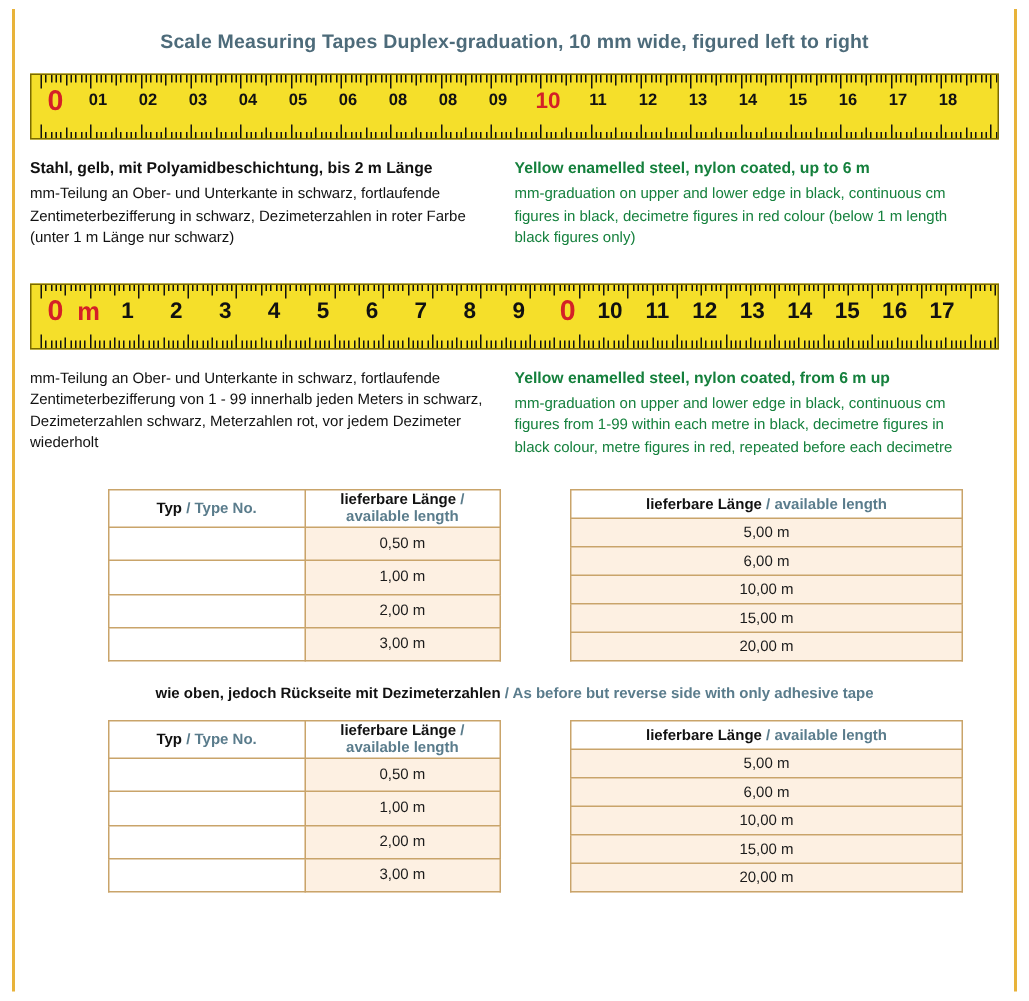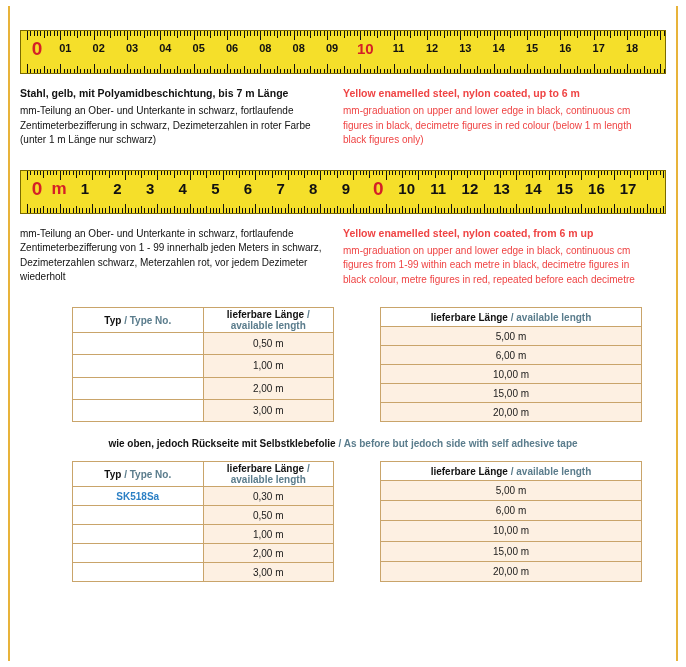--- a/index.html
+++ b/index.html
@@ -103,21 +103,21 @@
   .desc-row {
     display: flex;
     margin-top: 13px;
   }
   .desc-col {
     width: 50%;
     box-sizing: border-box;
     padding-right: 16px;
   }
   .desc-col.de { color: #111111; }
-  .desc-col.en { color: #ef4444; }
+  .desc-col.en { color: #15803d; }
   .desc-head {
     font-size: 10.5px;
     font-weight: bold;
     margin-bottom: 5px;
   }
   .desc-body {
     font-size: 10px;
     line-height: 1.45;
   }
 
@@ -169,20 +169,21 @@
     color: #5a7c8c;
     font-weight: bold;
   }
 </style>
 </head>
 <body>
 
 <div class="page">
 
   <div class="title-block">
+    <div class="title-en">Scale Measuring Tapes Duplex-graduation, 10 mm wide, figured left to right</div>
   </div>
 
   <div class="tape" id="tape1">
     <div class="ticks top">
         <div class="tick" style="left: 6px; height: 9px;"></div>
         <div class="tick" style="left: 9.33333px; height: 4.5px;"></div>
         <div class="tick" style="left: 12.6667px; height: 4.5px;"></div>
         <div class="tick" style="left: 16px; height: 4.5px;"></div>
         <div class="tick" style="left: 19.3333px; height: 4.5px;"></div>
         <div class="tick" style="left: 22.6667px; height: 7px;"></div>
@@ -583,21 +584,21 @@
       <div class="num " style="left: 444.333px;">13</div>
       <div class="num " style="left: 477.667px;">14</div>
       <div class="num " style="left: 511px;">15</div>
       <div class="num " style="left: 544.333px;">16</div>
       <div class="num " style="left: 577.667px;">17</div>
       <div class="num " style="left: 611px;">18</div>
     </div>
 
   <div class="desc-row">
     <div class="desc-col de">
-      <div class="desc-head">Stahl, gelb, mit Polyamidbeschichtung, bis 7 m Länge</div>
+      <div class="desc-head">Stahl, gelb, mit Polyamidbeschichtung, bis 2 m Länge</div>
       <div class="desc-body">mm-Teilung an Ober- und Unterkante in schwarz, fortlaufende Zentimeterbezifferung in schwarz, Dezimeterzahlen in roter Farbe (unter 1 m Länge nur schwarz)</div>
     </div>
     <div class="desc-col en">
       <div class="desc-head">Yellow enamelled steel, nylon coated, up to 6 m</div>
       <div class="desc-body">mm-graduation on upper and lower edge in black, continuous cm figures in black, decimetre figures in red colour (below 1 m length black figures only)</div>
     </div>
   </div>
 
   <div class="tape" id="tape2" style="margin-top:22px;">
     <div class="ticks top">
@@ -1088,47 +1089,43 @@
             <td class="lencell">15,00 m</td>
           </tr>
           <tr>
             <td class="lencell">20,00 m</td>
           </tr>
         </tbody>
     </table>
   </div>
 
   <div class="note">
-    <span>wie oben, jedoch Rückseite mit Selbstklebefolie</span>
+    <span>wie oben, jedoch Rückseite mit Dezimeterzahlen</span>
     <span class="en">/</span>
-    <span class="en">As before but jedoch side with self adhesive tape</span>
+    <span class="en">As before but reverse side with only adhesive tape</span>
   </div>
 
   <div class="tables" style="margin-top:12px;">
     <table class="spec">
       <thead>
         <tr>
           <th>
             <span>Typ</span>
             <span class="en">/</span>
             <span class="en">Type No.</span>
           </th>
           <th>
             <span>lieferbare Länge</span>
             <span class="en">/</span>
             <span class="en">available length</span>
           </th>
         </tr>
       </thead>
       <tbody>
           <tr>
-            <td class="typecell">SK518Sa</td>
-            <td class="lencell">0,30 m</td>
-          </tr>
-          <tr>
             <td class="blank"></td>
             <td class="lencell">0,50 m</td>
           </tr>
           <tr>
             <td class="blank"></td>
             <td class="lencell">1,00 m</td>
           </tr>
           <tr>
             <td class="blank"></td>
             <td class="lencell">2,00 m</td>

